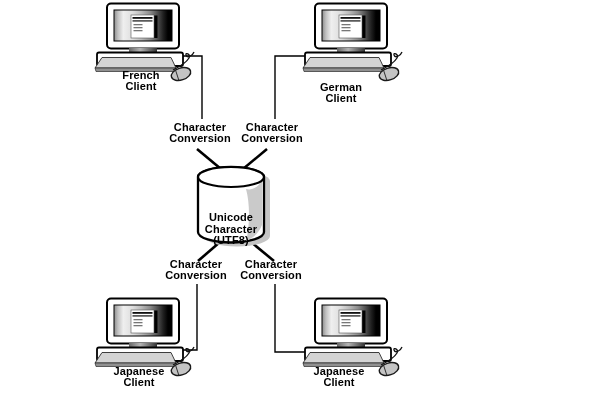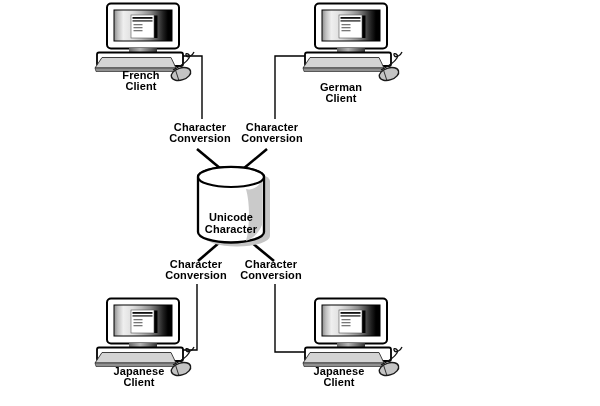--- a/index.html
+++ b/index.html
@@ -144,15 +144,16 @@
     <span>Conversion</span>
   </div>
   <div class="label" style="left:196px;top:259px">
     <span>Character</span>
     <span>Conversion</span>
   </div>
 
   <div class="db-label" style="left:181px;top:212px">
     <span>Unicode</span>
     <span>Character</span>
+    <span>(UTF8)</span>
   </div>
 
 </div>
 
 </body></html>

